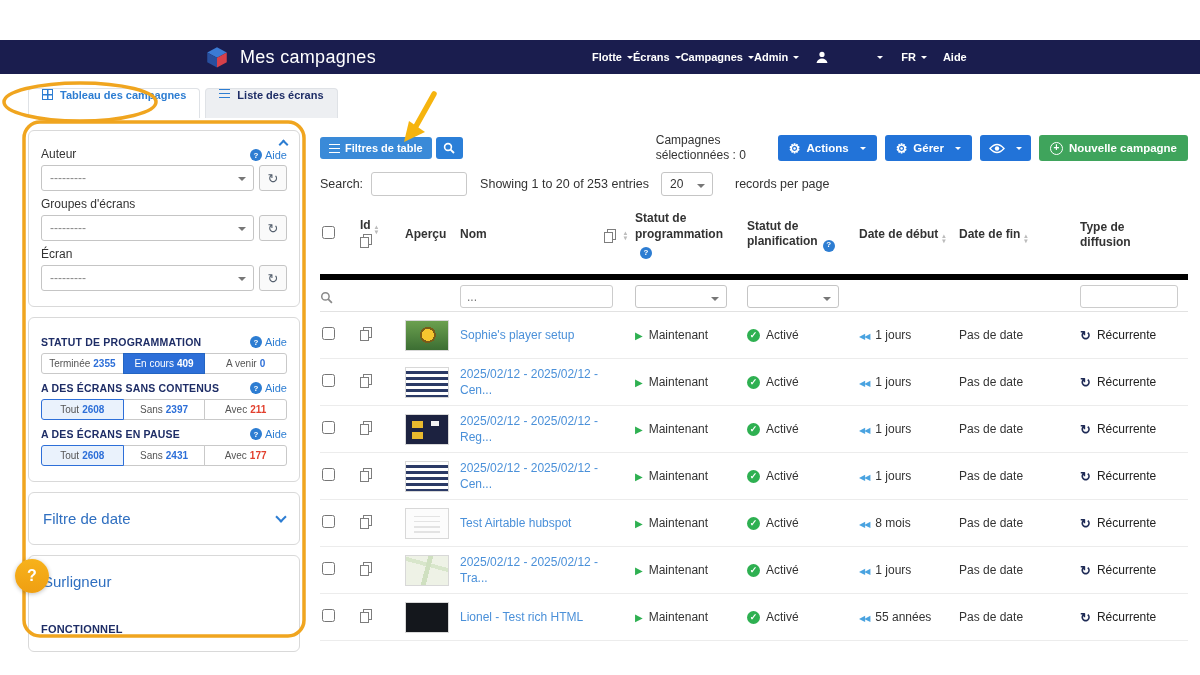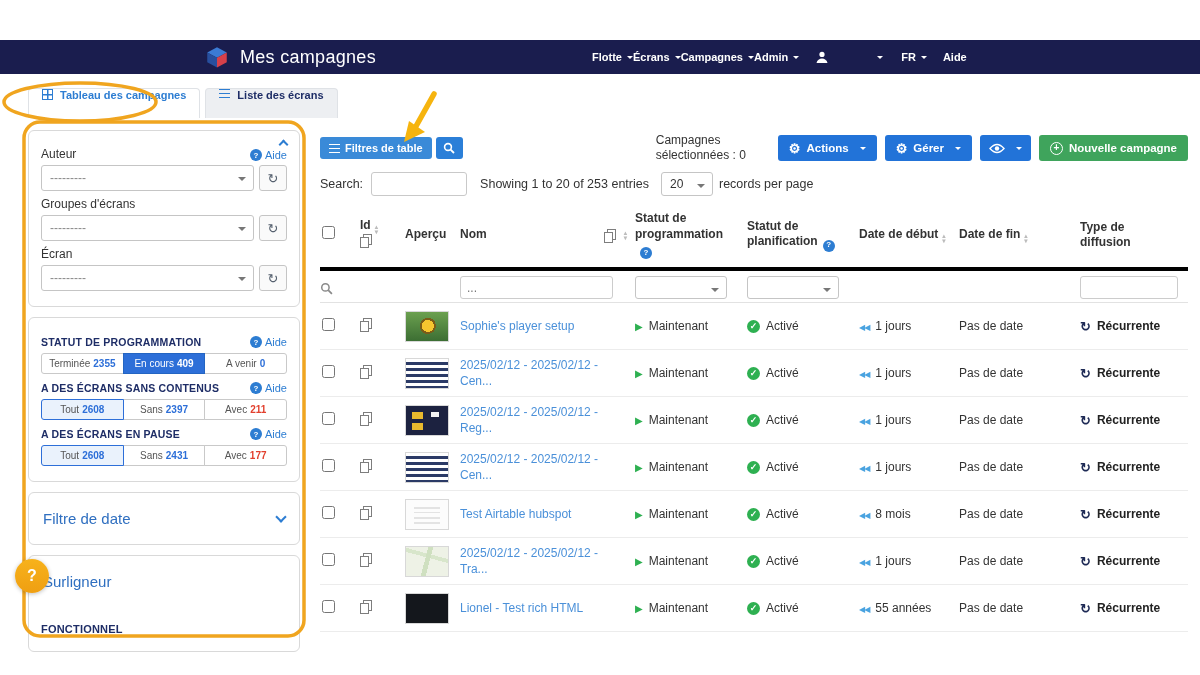--- a/index.html
+++ b/index.html
@@ -93,27 +93,27 @@
   .btn-new{background:#3fa45c}
   .gear-icon::before{content:"\2699";font-size:13px;line-height:1}
   .plus-icon{width:13px;height:13px;border:1.4px solid #fff;border-radius:50%;
              display:inline-flex;align-items:center;justify-content:center}
   .plus-icon::before{content:"+";font-size:10px;font-weight:700;margin-top:-1px}
 
   .bar2{display:flex;align-items:center;margin-top:9px;font-size:12.5px;color:#333}
   .search-input{width:96px;height:24px;border:1px solid #c9c9c9;border-radius:3px;margin-left:8px;padding:0 6px;font-size:12px}
   .showing{margin-left:13px}
   .page-size{flex:0 0 auto;width:52px;height:24px;margin-left:12px;color:#333}
-  .records{margin-left:6px}
+  .records{margin-left:22px}
 
   
   .table{margin-top:11px;font-size:12px}
   .row{display:grid;grid-template-columns:40px 45px 55px 175px 112px 112px 100px 121px 106px;align-items:center}
   .td{padding-right:8px}
-  .thead{border-bottom:4px solid #000000;padding:4px 0 8px;font-weight:700;color:#333;line-height:1.3}
+  .thead{border-bottom:6px solid #000000;padding:4px 0 15px;font-weight:700;color:#333;line-height:1.3}
   .sort{display:inline-flex;flex-direction:column;margin-left:4px;color:#bcbcbc;font-size:6.5px;line-height:5px;cursor:pointer}
   .sort::before{content:"\25B4"}
   .sort::after{content:"\25BE"}
   .copy-icon{position:relative;width:11px;height:13px;display:inline-block;cursor:pointer}
   .copy-icon::before{content:"";position:absolute;left:3px;top:0;width:7px;height:9px;border:1px solid #7d7d7d;background:#fff}
   .copy-icon::after{content:"";position:absolute;left:0;top:3px;width:7px;height:9px;border:1px solid #7d7d7d;background:#fff}
   .hgroup{display:inline-flex;align-items:center;gap:5px}
   .th-nom{display:flex;justify-content:space-between;align-items:center}
   .q-inline{margin-left:5px;vertical-align:-2px;cursor:pointer}
   .tfilter{border-bottom:1px solid #e2e2e2;padding:5px 0;height:32px}
@@ -138,21 +138,21 @@
       linear-gradient(15deg,rgba(0,0,0,0) 0 60%,#d8e6cb 60% 70%,rgba(0,0,0,0) 70%)}
   .thumb[data-kind="dark"]{background:#14171c}
   .name-link{color:#4a90d9;cursor:pointer;line-height:1.35;display:inline-block}
   .cell-status{display:flex;align-items:center;gap:6px}
   .play-icon::before{content:"\25B6";color:#2eb051;font-size:10px}
   .check-icon{width:13px;height:13px;border-radius:50%;background:#2eb051;color:#fff;flex:0 0 auto;
               display:inline-flex;align-items:center;justify-content:center}
   .check-icon::before{content:"\2713";font-size:9px;font-weight:700}
   .rewind-icon::before{content:"\25C0\25C0";color:#4aa3e0;font-size:8px;letter-spacing:-1px}
   .recur-icon::before{content:"\21BB";color:#1e2a55;font-size:13px;font-weight:700}
-  .type-text{font-weight:700;color:#222}
+  .type-text{font-weight:400;color:#222}
 
   
   .annotations{position:absolute;inset:0;z-index:55;pointer-events:none}
 
   
   .svg-icon{display:inline-block;vertical-align:middle}
 </style>
 </head>
 <body>
 

